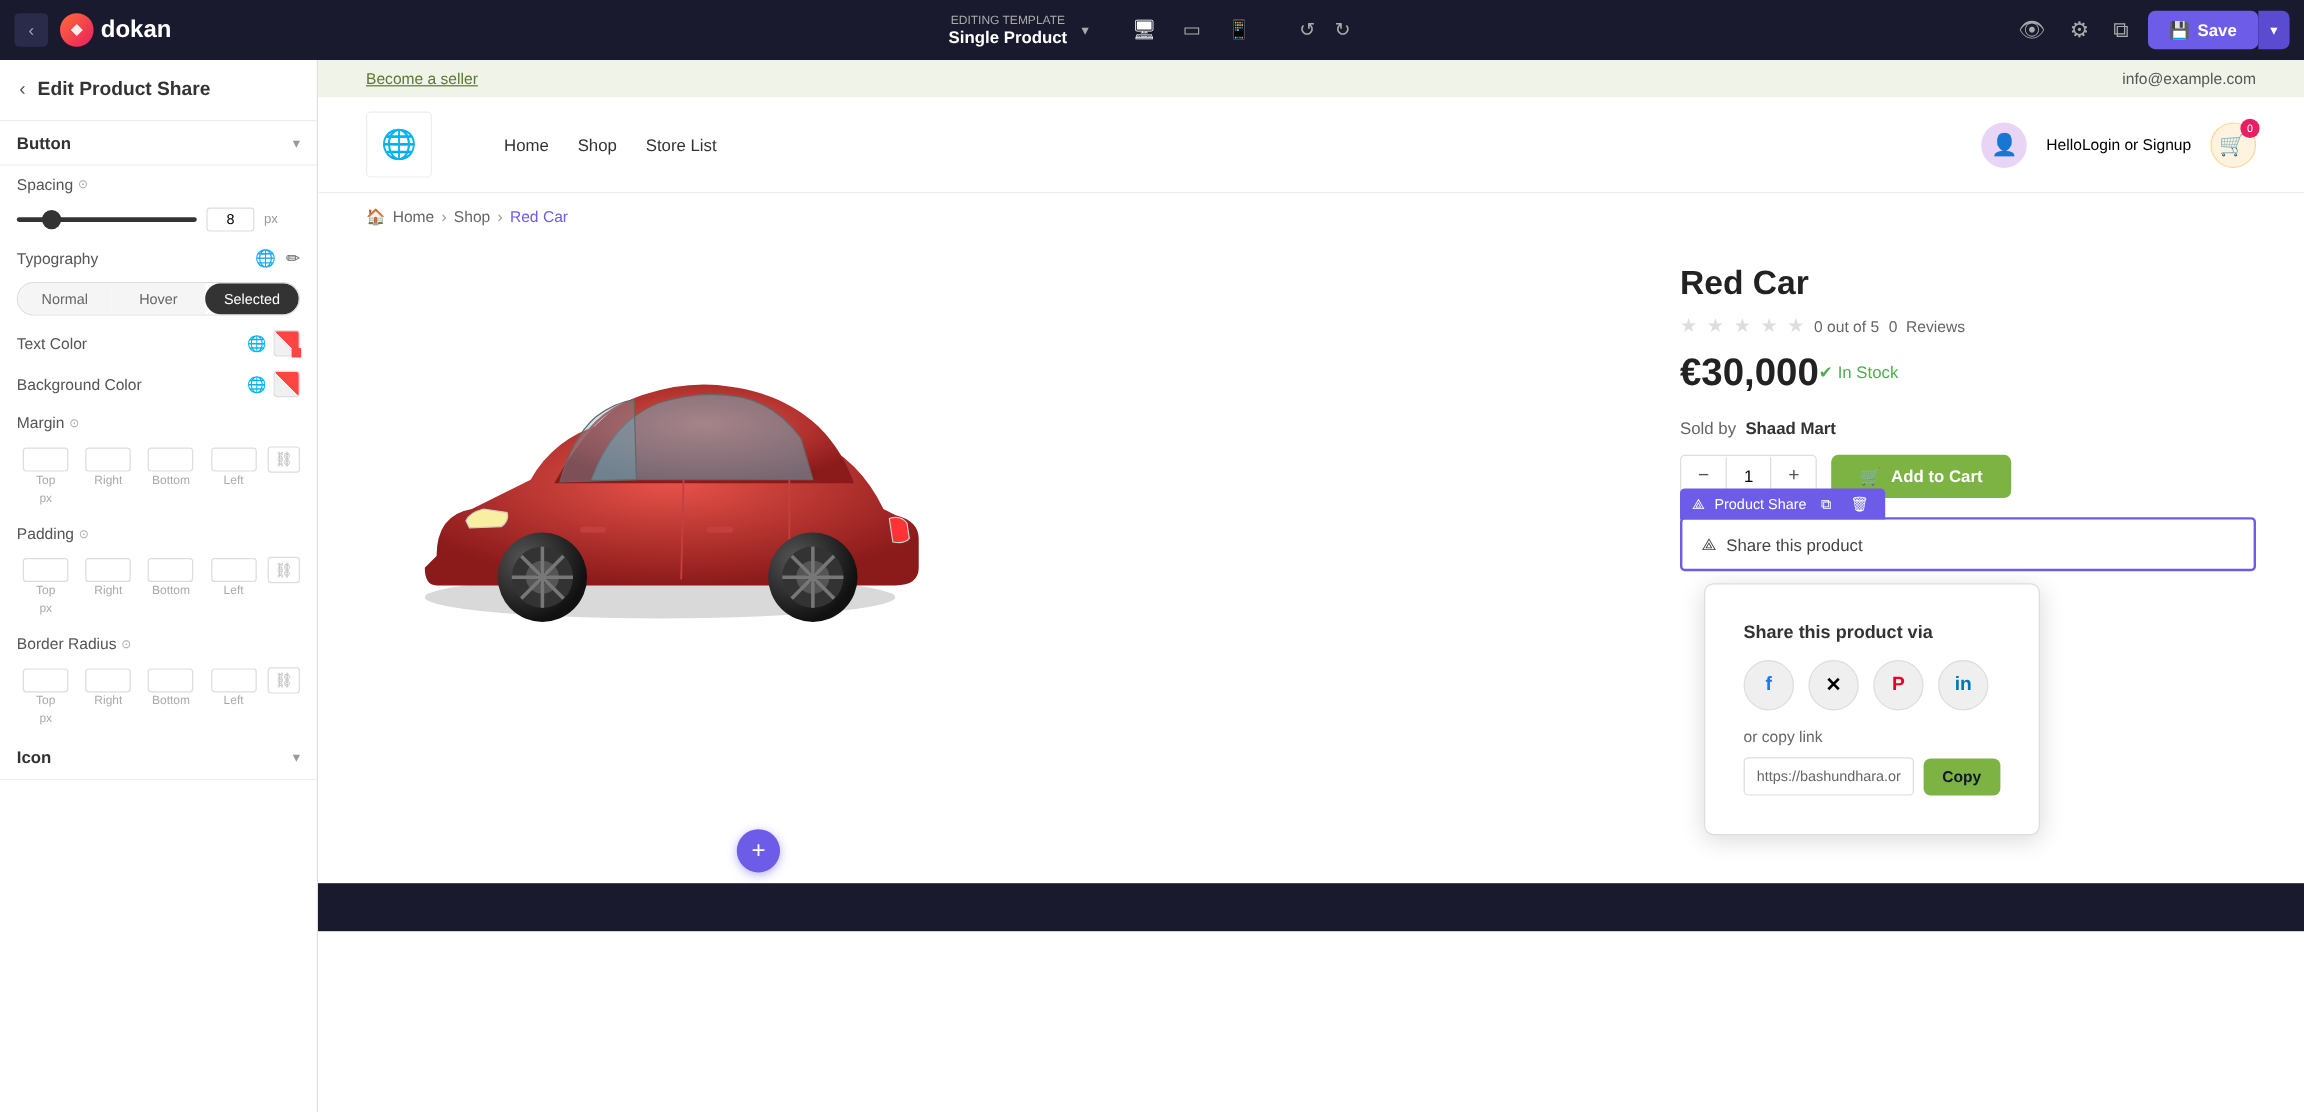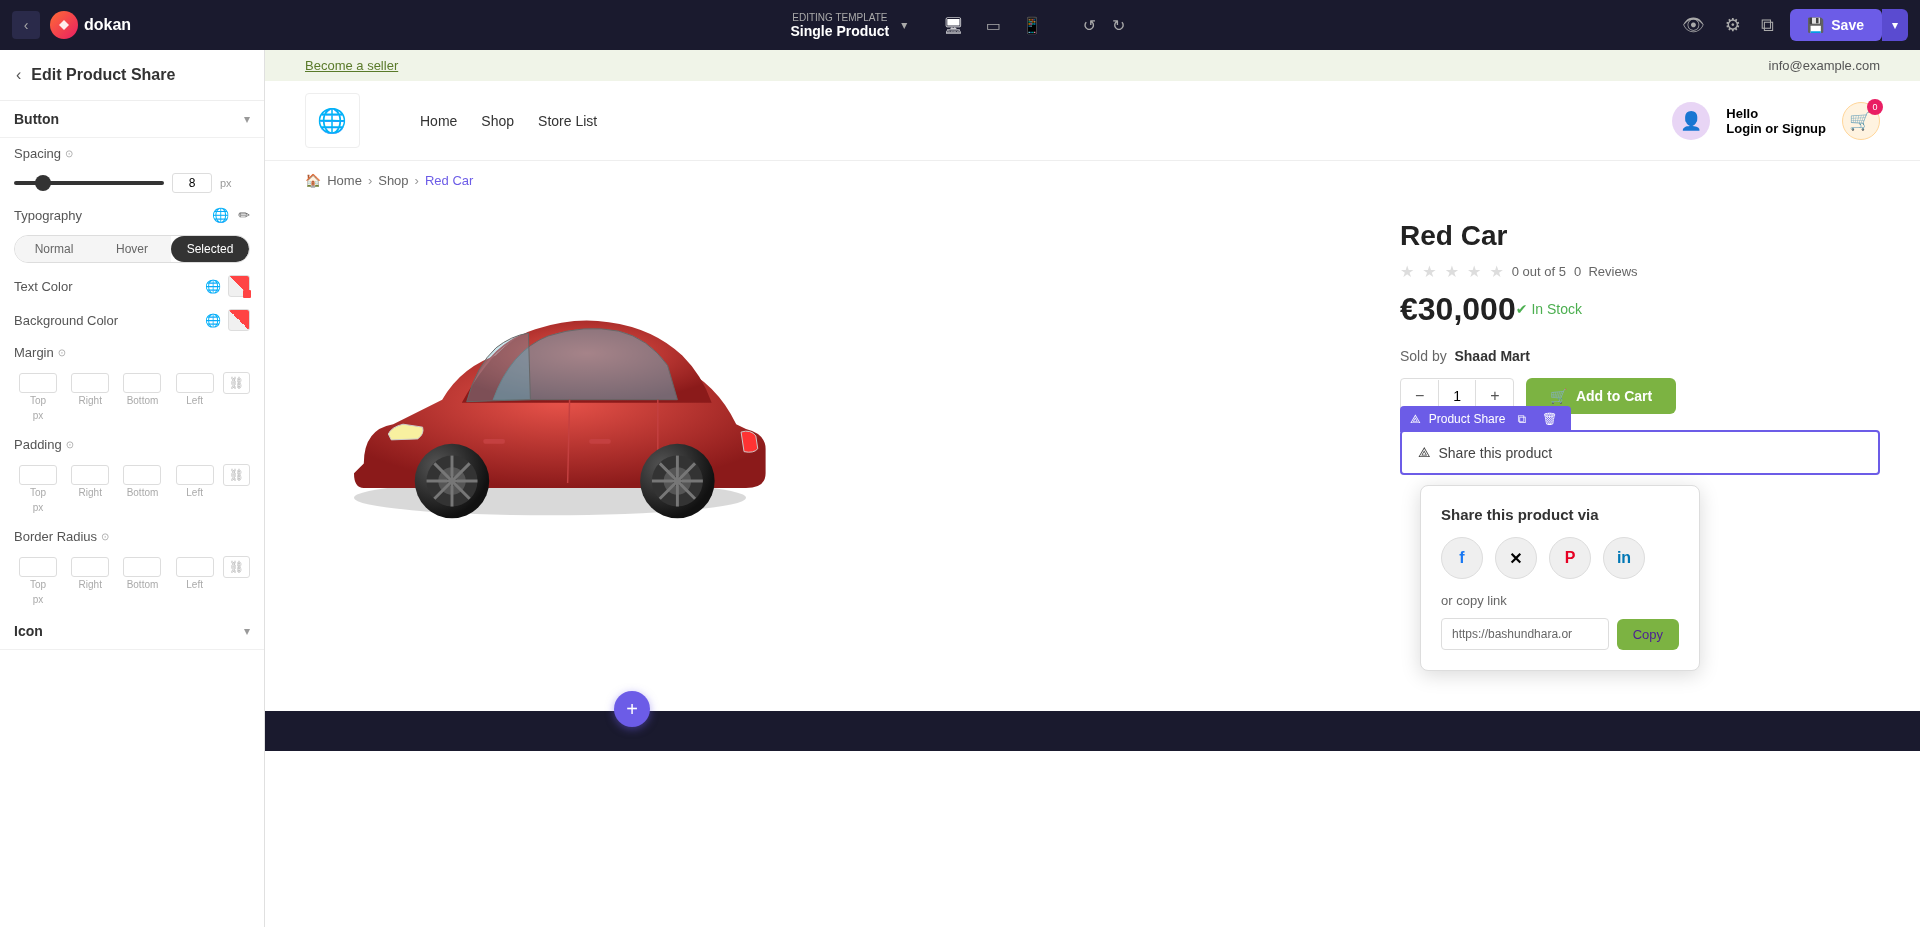--- a/index.html
+++ b/index.html
@@ -7,21 +7,21 @@
 
     
     .topbar {
       display: flex; align-items: center; background: #1a1a2e; height: 50px;
       padding: 0 12px; gap: 10px; position: relative;
     }
     .topbar-back-btn {
       background: #2a2a4a; border: none; color: #aaa; width: 28px; height: 28px;
       border-radius: 4px; cursor: pointer; display: flex; align-items: center; justify-content: center; font-size: 14px;
     }
-    .topbar-logo { display: flex; align-items: center; gap: 6px; color: white; font-weight: 700; font-size: 16px; }
+    .topbar-logo { display: flex; align-items: center; gap: 6px; color: white; font-weight: 700; font-size: 20px; }
     .topbar-logo-icon { width: 28px; height: 28px; background: linear-gradient(135deg, #ff6b35, #e91e63); border-radius: 50%; display: flex; align-items: center; justify-content: center; font-size: 12px; color: white; font-weight: bold; }
     .topbar-center { position: absolute; left: 50%; transform: translateX(-50%); display: flex; align-items: center; gap: 8px; }
     .topbar-devices { display: flex; gap: 6px; margin-left: 20px; }
     .device-btn { background: transparent; border: none; color: #aaa; cursor: pointer; padding: 4px 8px; font-size: 16px; }
     .device-btn.active { color: white; }
     .topbar-actions { display: flex; align-items: center; gap: 8px; margin-left: 20px; }
     .undo-redo-btn { background: transparent; border: none; color: #aaa; cursor: pointer; font-size: 16px; padding: 4px; }
     .topbar-right { margin-left: auto; display: flex; align-items: center; gap: 12px; }
     .topbar-icon-btn { background: transparent; border: none; color: #aaa; cursor: pointer; font-size: 18px; padding: 4px; }
     .save-btn { background: #6c5ce7; color: white; border: none; border-radius: 6px; padding: 8px 18px; font-size: 14px; font-weight: 600; cursor: pointer; display: flex; align-items: center; gap: 6px; }
@@ -88,21 +88,21 @@
 
     .site-header { display: flex; align-items: center; padding: 12px 40px; gap: 20px; border-bottom: 1px solid #eee; }
     .site-logo { width: 55px; height: 55px; border: 1px solid #eee; border-radius: 4px; display: flex; align-items: center; justify-content: center; color: #aaa; font-size: 18px; }
     .search-bar { flex: 1; display: flex; max-width: 380px; }
     .search-input { flex: 1; border: 1px solid #ddd; border-right: none; border-radius: 4px 0 0 4px; padding: 10px 14px; font-size: 14px; outline: none; color: #999; }
     .search-btn { background: #4a7c2a; border: none; color: white; padding: 10px 16px; border-radius: 0 4px 4px 0; cursor: pointer; font-size: 16px; }
     .site-nav { display: flex; gap: 24px; margin-left: 40px; }
     .nav-link { font-size: 14px; color: #333; cursor: pointer; text-decoration: none; }
     .site-header-right { margin-left: auto; display: flex; align-items: center; gap: 16px; }
     .user-icon { width: 38px; height: 38px; border-radius: 50%; background: #e8d5f5; display: flex; align-items: center; justify-content: center; color: #9c27b0; font-size: 18px; }
-    .user-greeting { display: flex; flex-direction: column; font-size: 13px; font-weight: bold; }
+    .user-greeting { display: flex; font-size: 13px; }
     .cart-icon { width: 38px; height: 38px; border-radius: 50%; background: #fff3e0; border: 1px solid #ffd699; display: flex; align-items: center; justify-content: center; font-size: 18px; cursor: pointer; position: relative; }
     .cart-badge { position: absolute; top: -4px; right: -4px; background: #e91e63; color: white; border-radius: 50%; width: 16px; height: 16px; font-size: 9px; display: flex; align-items: center; justify-content: center; }
 
     .breadcrumb { padding: 12px 40px; font-size: 13px; color: #666; display: flex; align-items: center; gap: 6px; }
     .breadcrumb-sep { color: #999; }
     .breadcrumb-current { color: #6c5ce7; }
 
     .product-layout { display: flex; gap: 60px; padding: 20px 40px 40px; }
     .product-image-area { flex: 1; }
     .product-info { flex: 1; max-width: 480px; }
@@ -122,32 +122,32 @@
     .qty-value { padding: 8px 14px; border-left: 1px solid #ddd; border-right: 1px solid #ddd; font-size: 14px; }
     .add-to-cart-btn { background: #7cb342; color: white; border: none; border-radius: 6px; padding: 10px 24px; font-size: 14px; font-weight: 600; cursor: pointer; display: flex; align-items: center; gap: 8px; }
 
     
     .product-share-widget { border: 2px solid #6c5ce7; border-radius: 4px; margin-top: 10px; position: relative; }
     .widget-toolbar { background: #6c5ce7; color: white; padding: 4px 10px; display: flex; align-items: center; gap: 8px; font-size: 12px; font-weight: 500; position: absolute; top: -26px; left: -2px; border-radius: 4px 4px 0 0; }
     .widget-toolbar-btn { background: transparent; border: none; color: white; cursor: pointer; font-size: 12px; padding: 2px 4px; }
     .share-this-product { padding: 12px 16px; font-size: 14px; color: #444; display: flex; align-items: center; gap: 8px; cursor: pointer; }
 
     
-    .share-popup { background: white; border: 1px solid #ddd; border-radius: 8px; padding: 20px; width: 280px; box-shadow: 0 4px 20px rgba(0,0,0,0.15); margin-left: 20px; margin-top: 10px; }
+    .share-popup { background: white; border: 1px solid #ddd; border-radius: 8px; padding: 32px; width: 280px; box-shadow: 0 4px 20px rgba(0,0,0,0.15); margin-left: 20px; margin-top: 10px; }
     .share-popup-title { font-size: 15px; font-weight: 600; color: #333; margin-bottom: 14px; }
     .share-icons { display: flex; gap: 12px; margin-bottom: 14px; }
     .share-social-btn { width: 42px; height: 42px; border-radius: 50%; border: 1px solid #ddd; display: flex; align-items: center; justify-content: center; cursor: pointer; font-size: 16px; font-weight: bold; }
     .share-fb { color: #1877f2; }
     .share-x { color: #000; }
     .share-pin { color: #e60023; }
     .share-li { color: #0077b5; }
     .or-copy { font-size: 13px; color: #666; margin-bottom: 10px; }
     .copy-row { display: flex; gap: 8px; align-items: center; }
     .copy-url { flex: 1; border: 1px solid #ddd; border-radius: 4px; padding: 8px 10px; font-size: 12px; color: #666; overflow: hidden; white-space: nowrap; }
-    .copy-btn { background: #7cb342; color: #4c1d95; border: none; border-radius: 6px; padding: 8px 16px; font-size: 13px; font-weight: 400; cursor: pointer; }
+    .copy-btn { background: #7cb342; color: #0f172a; border: none; border-radius: 6px; padding: 8px 16px; font-size: 13px; font-weight: 700; cursor: pointer; }
 
     .add-widget-btn { position: absolute; right: -440px; bottom: 60px; width: 36px; height: 36px; background: #6c5ce7; color: white; border-radius: 50%; border: none; font-size: 20px; cursor: pointer; display: flex; align-items: center; justify-content: center; box-shadow: 0 2px 8px rgba(108,92,231,0.5); }
 
     .page-footer { background: #1a1a2e; height: 40px; }
   </style>
 </head>
 <body>
 
 <div class="topbar">
   <button class="topbar-back-btn">

